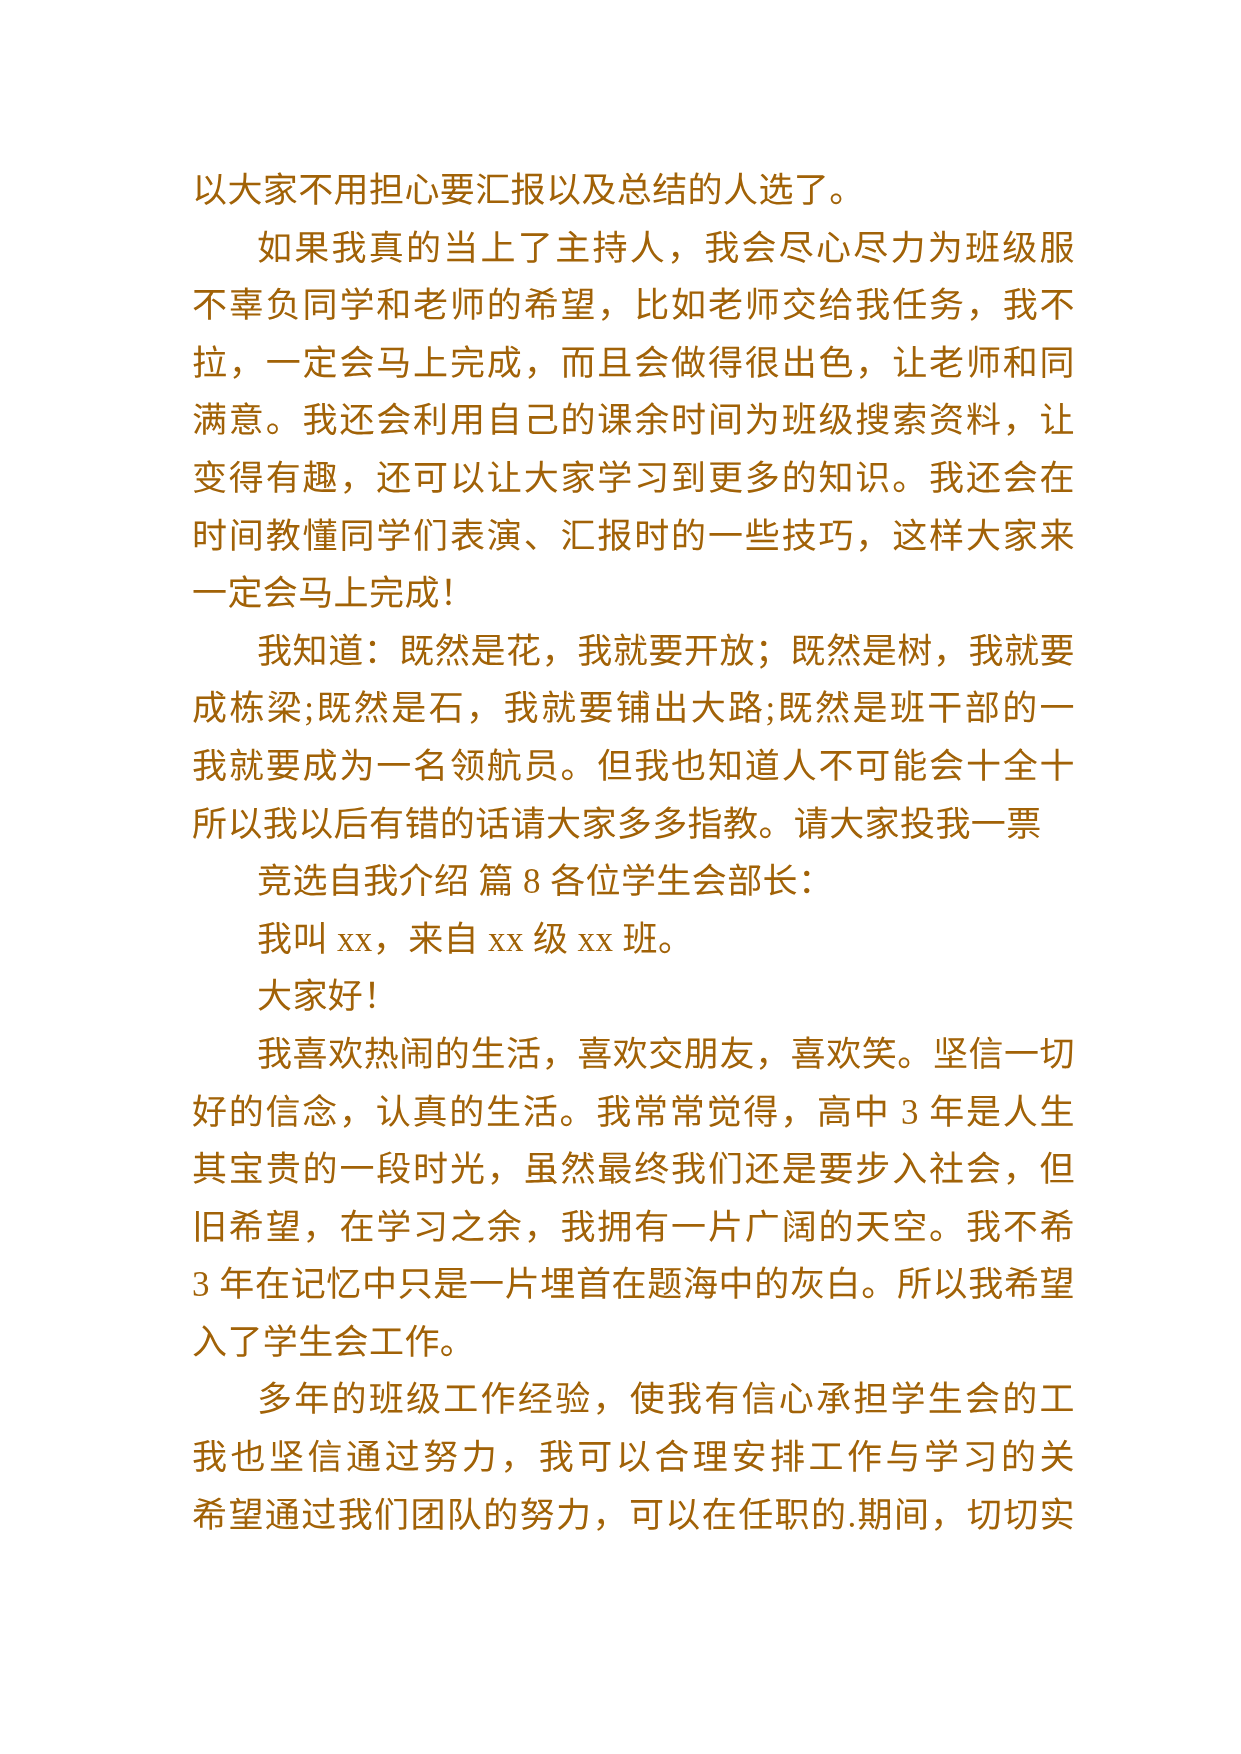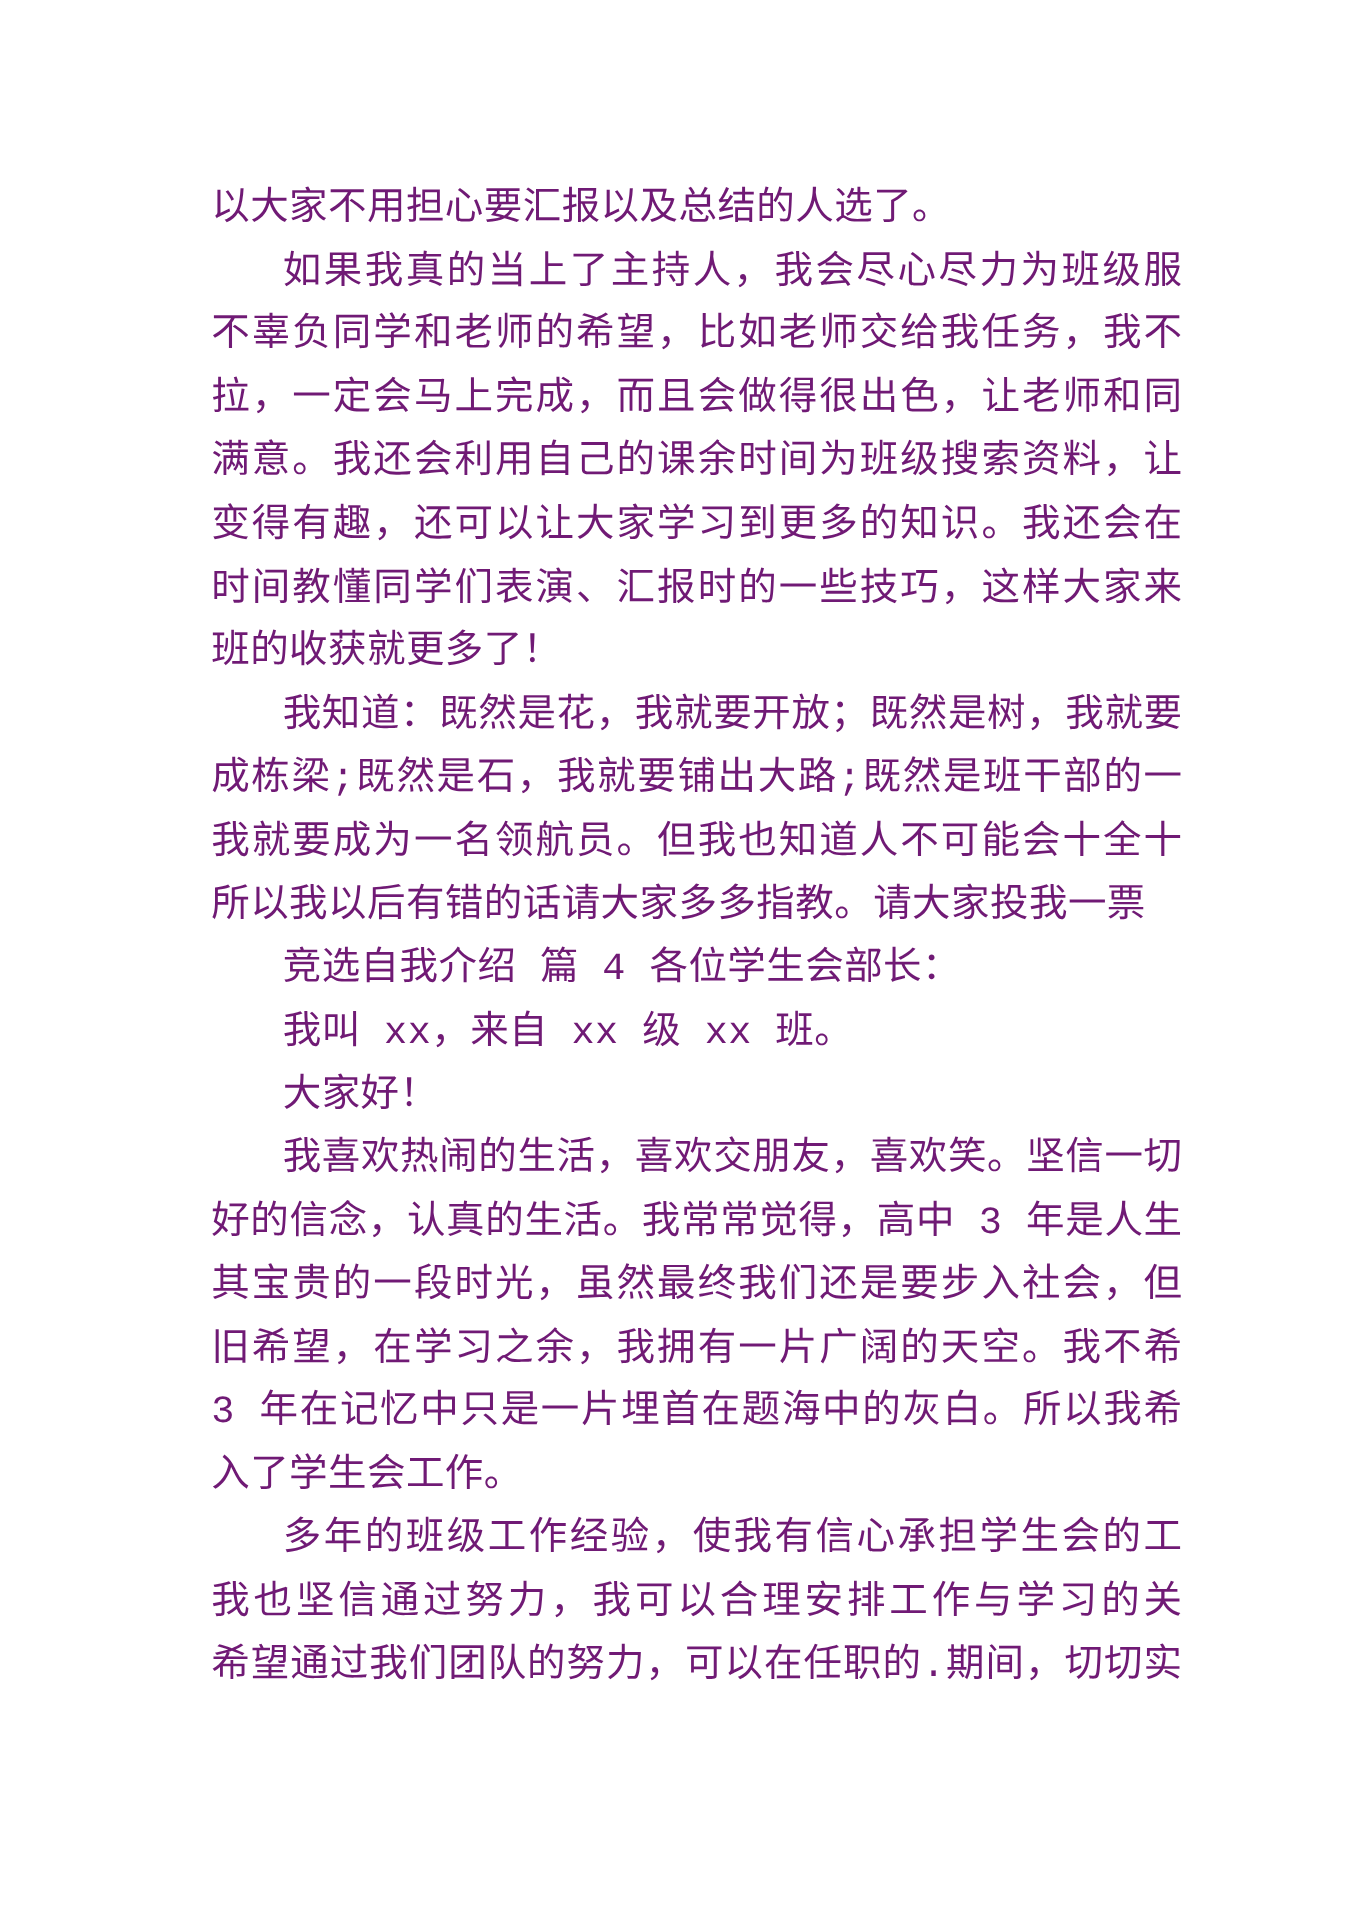--- a/index.html
+++ b/index.html
@@ -12,26 +12,26 @@
     width: 1241px;
     height: 1754px;
     background: #ffffff;
     overflow: hidden;
   }
   .text-block {
     position: absolute;
     left: 192px;
     top: 162px;
     width: 883px;
-    font-family: Liberation Mono, monospace;
+    font-family: Liberation Serif, serif;
     font-size: 35px;
     line-height: 57.6px;
     font-weight: 400;
     letter-spacing: 0.4px;
-    color: #701a75;
+    color: #a16207;
   }
   .line {
     height: 57.6px;
     text-align: left;
     white-space: normal;
     overflow: hidden;
   }
   .line.indent {
     padding-left: 65px;
   }
@@ -45,26 +45,26 @@
 
 <div class="page">
   <div class="text-block" id="doc-body">
       <div class="line">以大家不用担心要汇报以及总结的人选了。</div>
       <div class="line indent justify">如果我真的当上了主持人，我会尽心尽力为班级服务，</div>
       <div class="line justify">不辜负同学和老师的希望，比如老师交给我任务，我不会拖</div>
       <div class="line justify">拉，一定会马上完成，而且会做得很出色，让老师和同学们</div>
       <div class="line justify">满意。我还会利用自己的课余时间为班级搜索资料，让课堂</div>
       <div class="line justify">变得有趣，还可以让大家学习到更多的知识。我还会在课余</div>
       <div class="line justify">时间教懂同学们表演、汇报时的一些技巧，这样大家来作文</div>
-      <div class="line">班的收获就更多了！</div>
+      <div class="line">一定会马上完成！</div>
       <div class="line indent justify">我知道：既然是花，我就要开放；既然是树，我就要长</div>
       <div class="line justify">成栋梁;既然是石，我就要铺出大路;既然是班干部的一员，</div>
       <div class="line justify">我就要成为一名领航员。但我也知道人不可能会十全十美，</div>
       <div class="line">所以我以后有错的话请大家多多指教。请大家投我一票吧！</div>
-      <div class="line indent">竞选自我介绍 篇 4 各位学生会部长：</div>
+      <div class="line indent">竞选自我介绍 篇 8 各位学生会部长：</div>
       <div class="line indent">我叫 xx，来自 xx 级 xx 班。</div>
       <div class="line indent">大家好！</div>
       <div class="line indent justify">我喜欢热闹的生活，喜欢交朋友，喜欢笑。坚信一切美</div>
       <div class="line justify">好的信念，认真的生活。我常常觉得，高中 3 年是人生中极</div>
       <div class="line justify">其宝贵的一段时光，虽然最终我们还是要步入社会，但我仍</div>
       <div class="line justify">旧希望，在学习之余，我拥有一片广阔的天空。我不希望这</div>
       <div class="line justify">3 年在记忆中只是一片埋首在题海中的灰白。所以我希望进</div>
       <div class="line">入了学生会工作。</div>
       <div class="line indent justify">多年的班级工作经验，使我有信心承担学生会的工作，</div>
       <div class="line justify">我也坚信通过努力，我可以合理安排工作与学习的关系。我</div>

